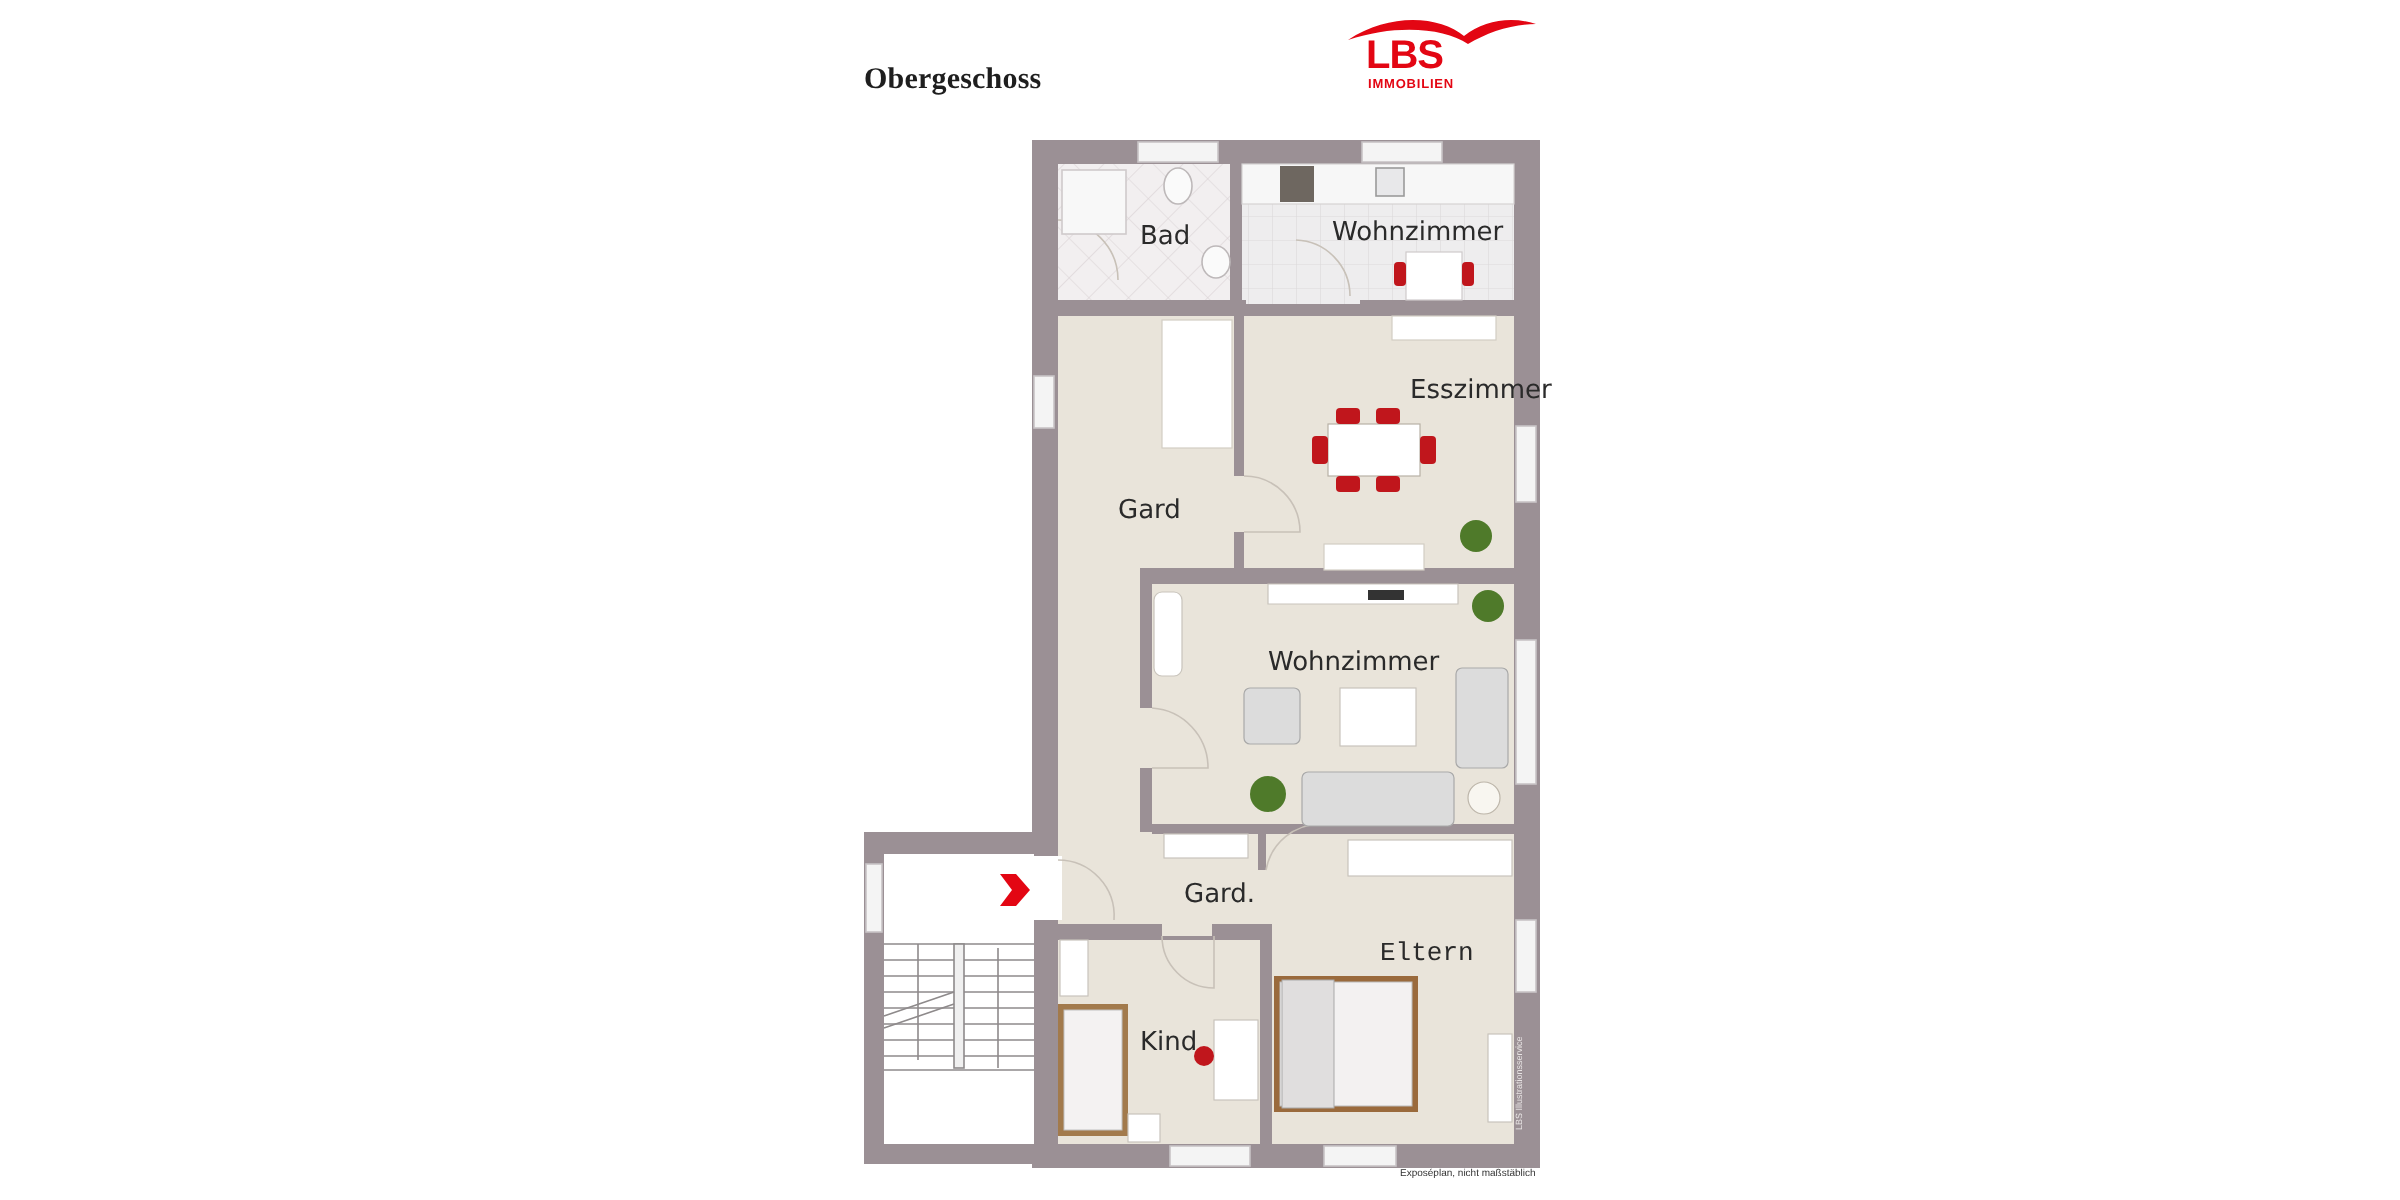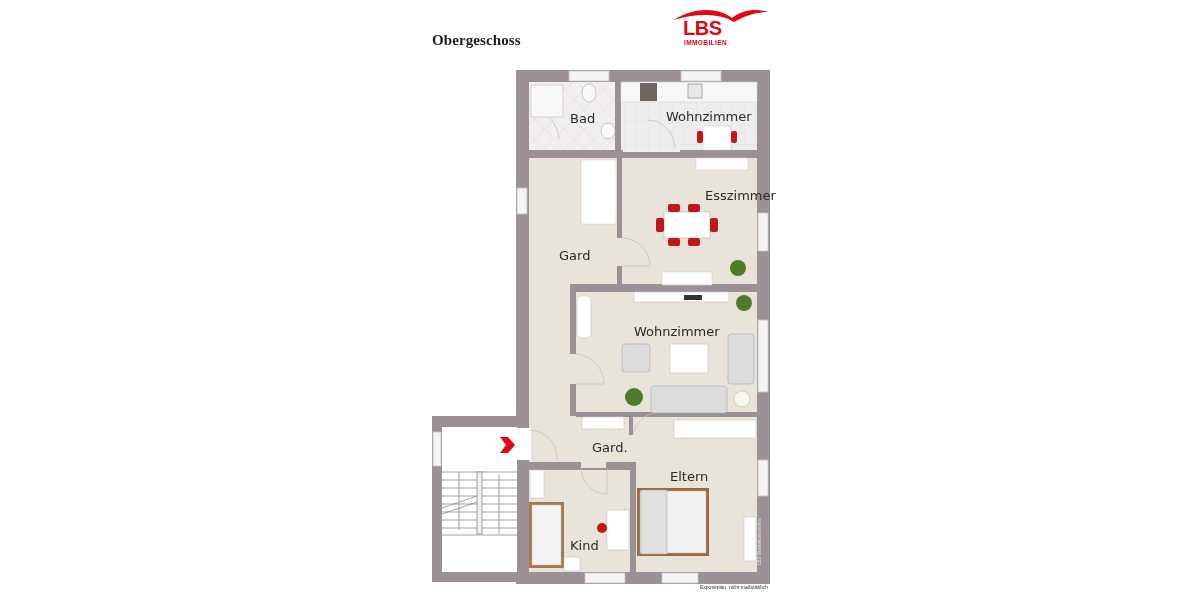--- a/index.html
+++ b/index.html
@@ -187,17 +187,17 @@
 
   <path d="M500 437 L508 437 L515 445 L508 453 L500 453 L506 445 Z" fill="#e30613"></path>
 </svg>
 
 <div class="room-label" style="left:570px;top:111px;">Bad</div>
 <div class="room-label" style="left:666px;top:109px;">Wohnzimmer</div>
 <div class="room-label" style="left:669px;top:188px;margin-left:36px;">Esszimmer</div>
 <div class="room-label" style="left:559px;top:248px;">Gard</div>
 <div class="room-label" style="left:634px;top:324px;">Wohnzimmer</div>
 <div class="room-label" style="left:592px;top:440px;">Gard.</div>
-<div class="room-label" style="left:670px;top:469px;">Eltern</div>
-<div class="room-label" style="left:570px;top:538px;">Kind</div>
+<div class="room-label" style="left:690px;top:469px;font-family:Liberation Mono, monospace;">Eltern</div>
+<div class="room-label" style="left:570px;top:514px;">Kind</div>
 
 <div class="vert">LBS Illustrationsservice</div>
 <div class="footer">Exposéplan, nicht maßstäblich</div>
 
 </body></html>

